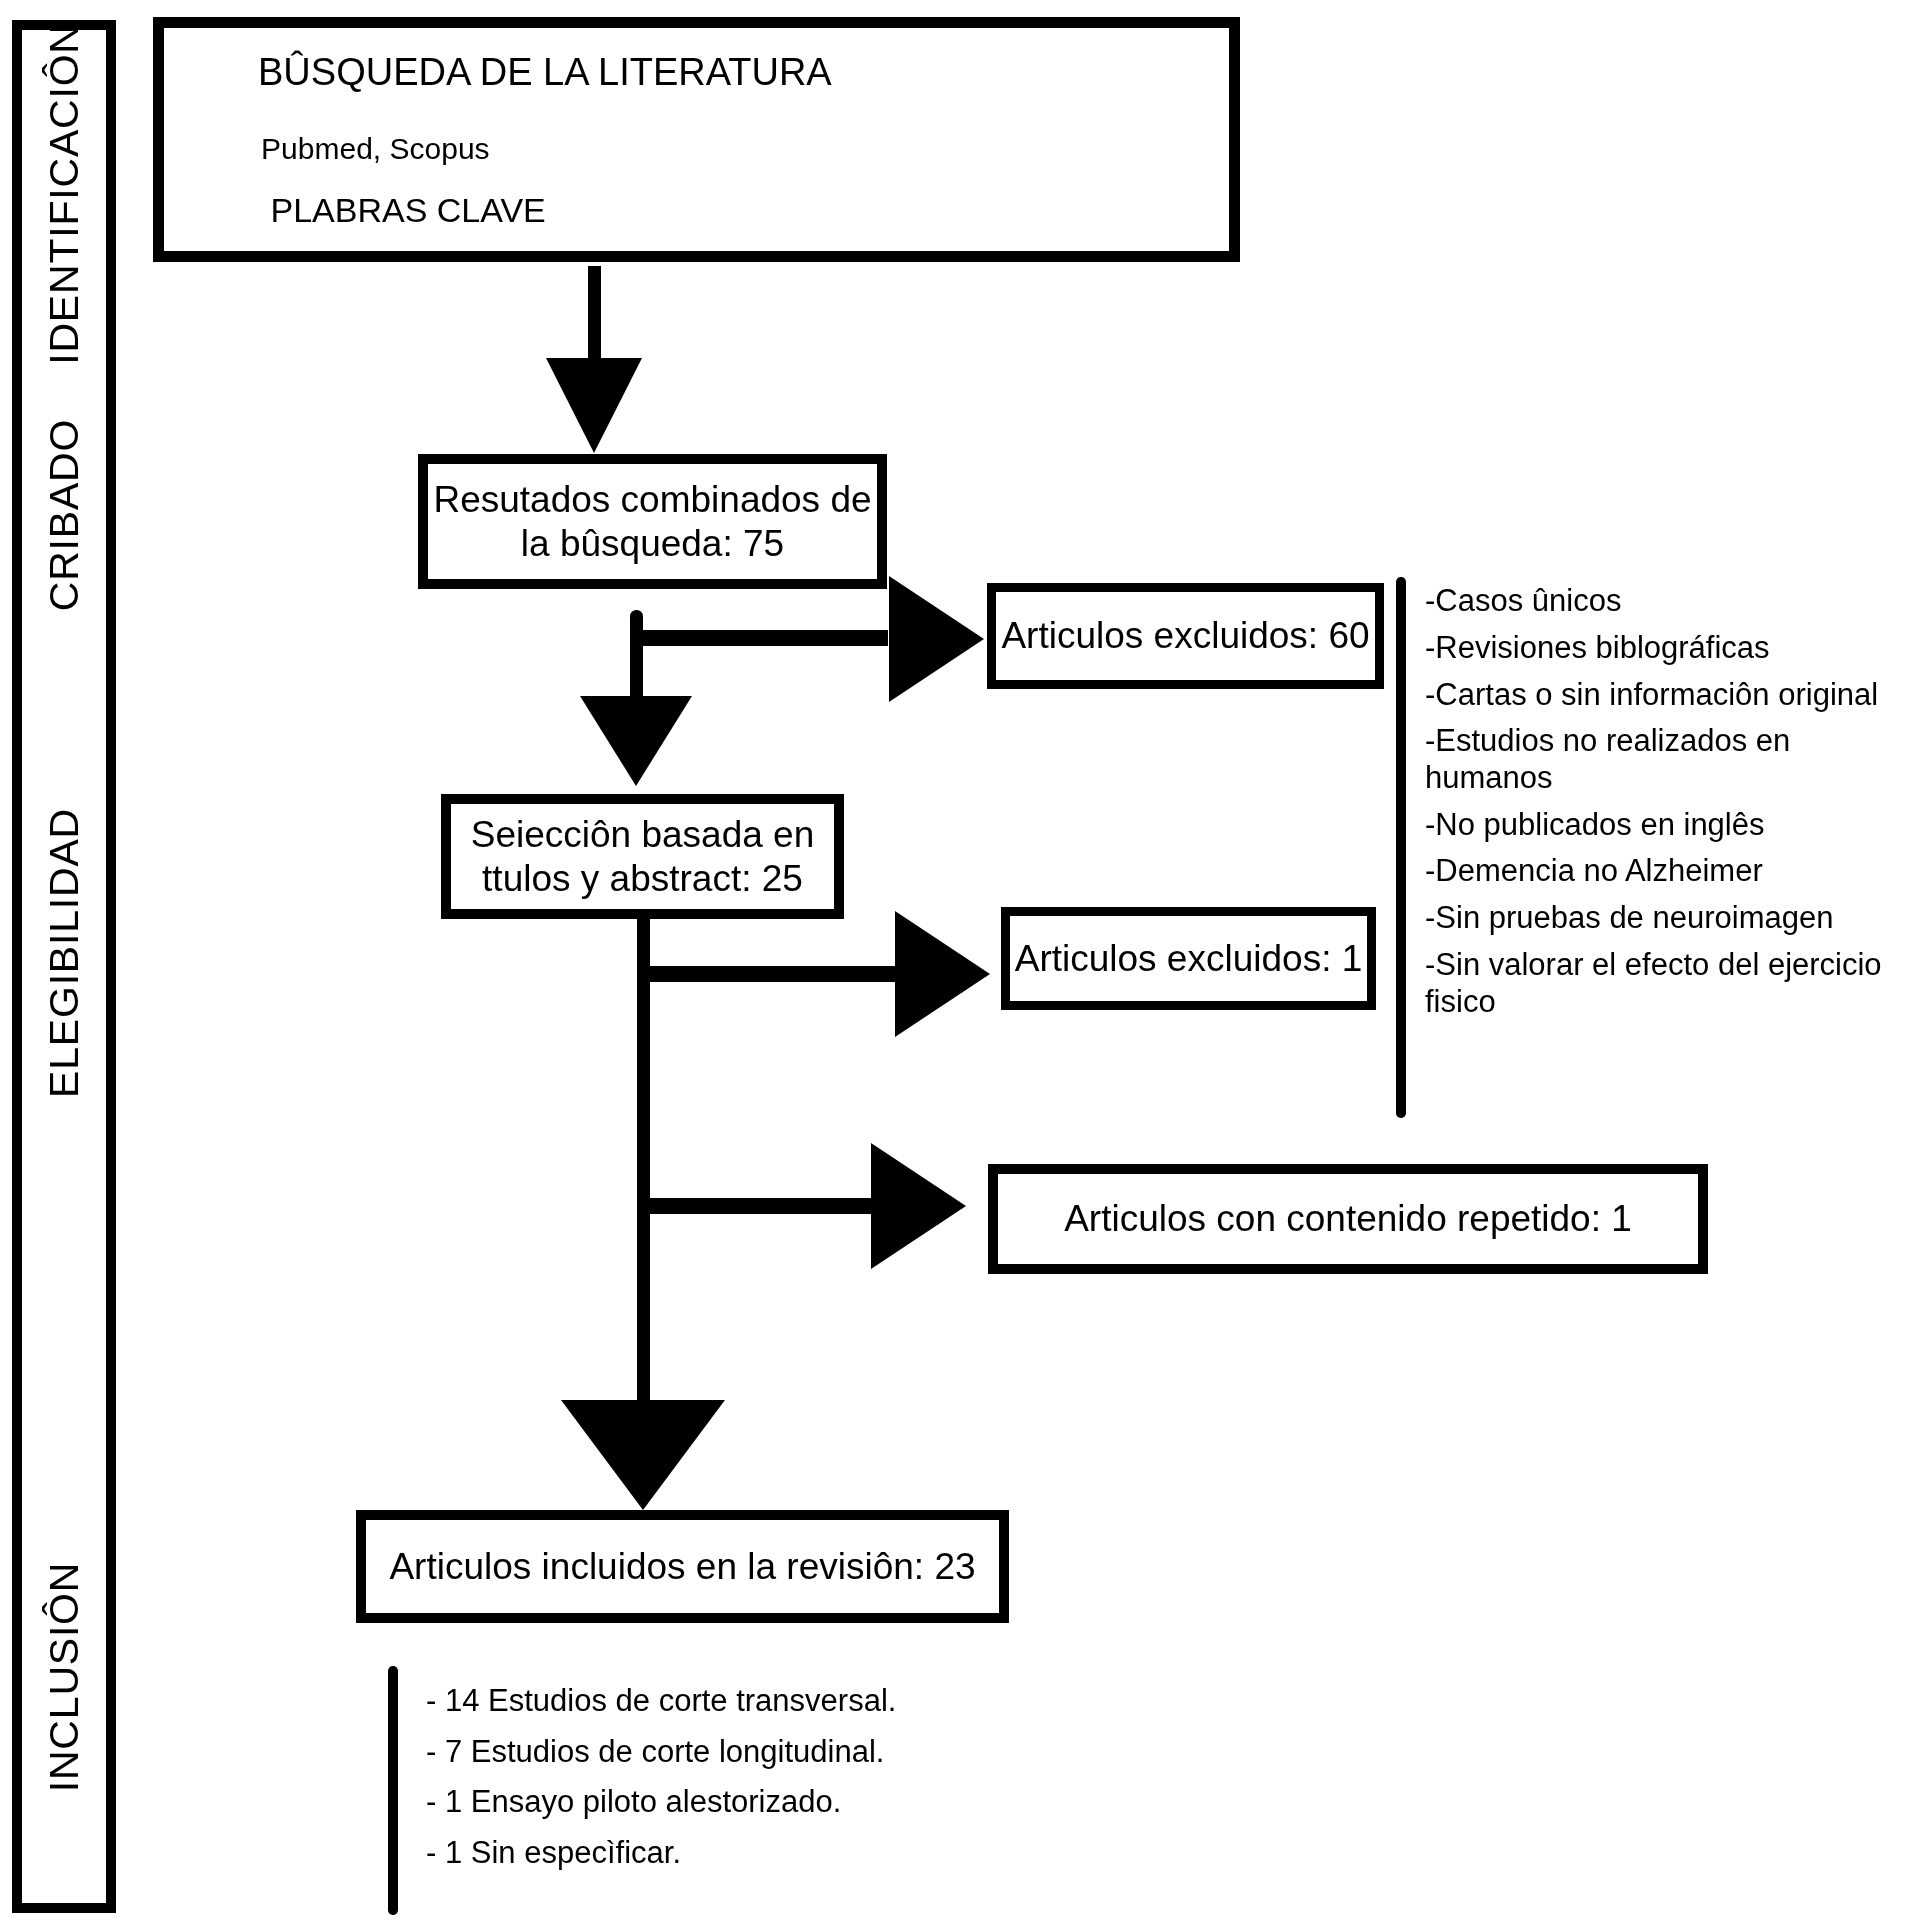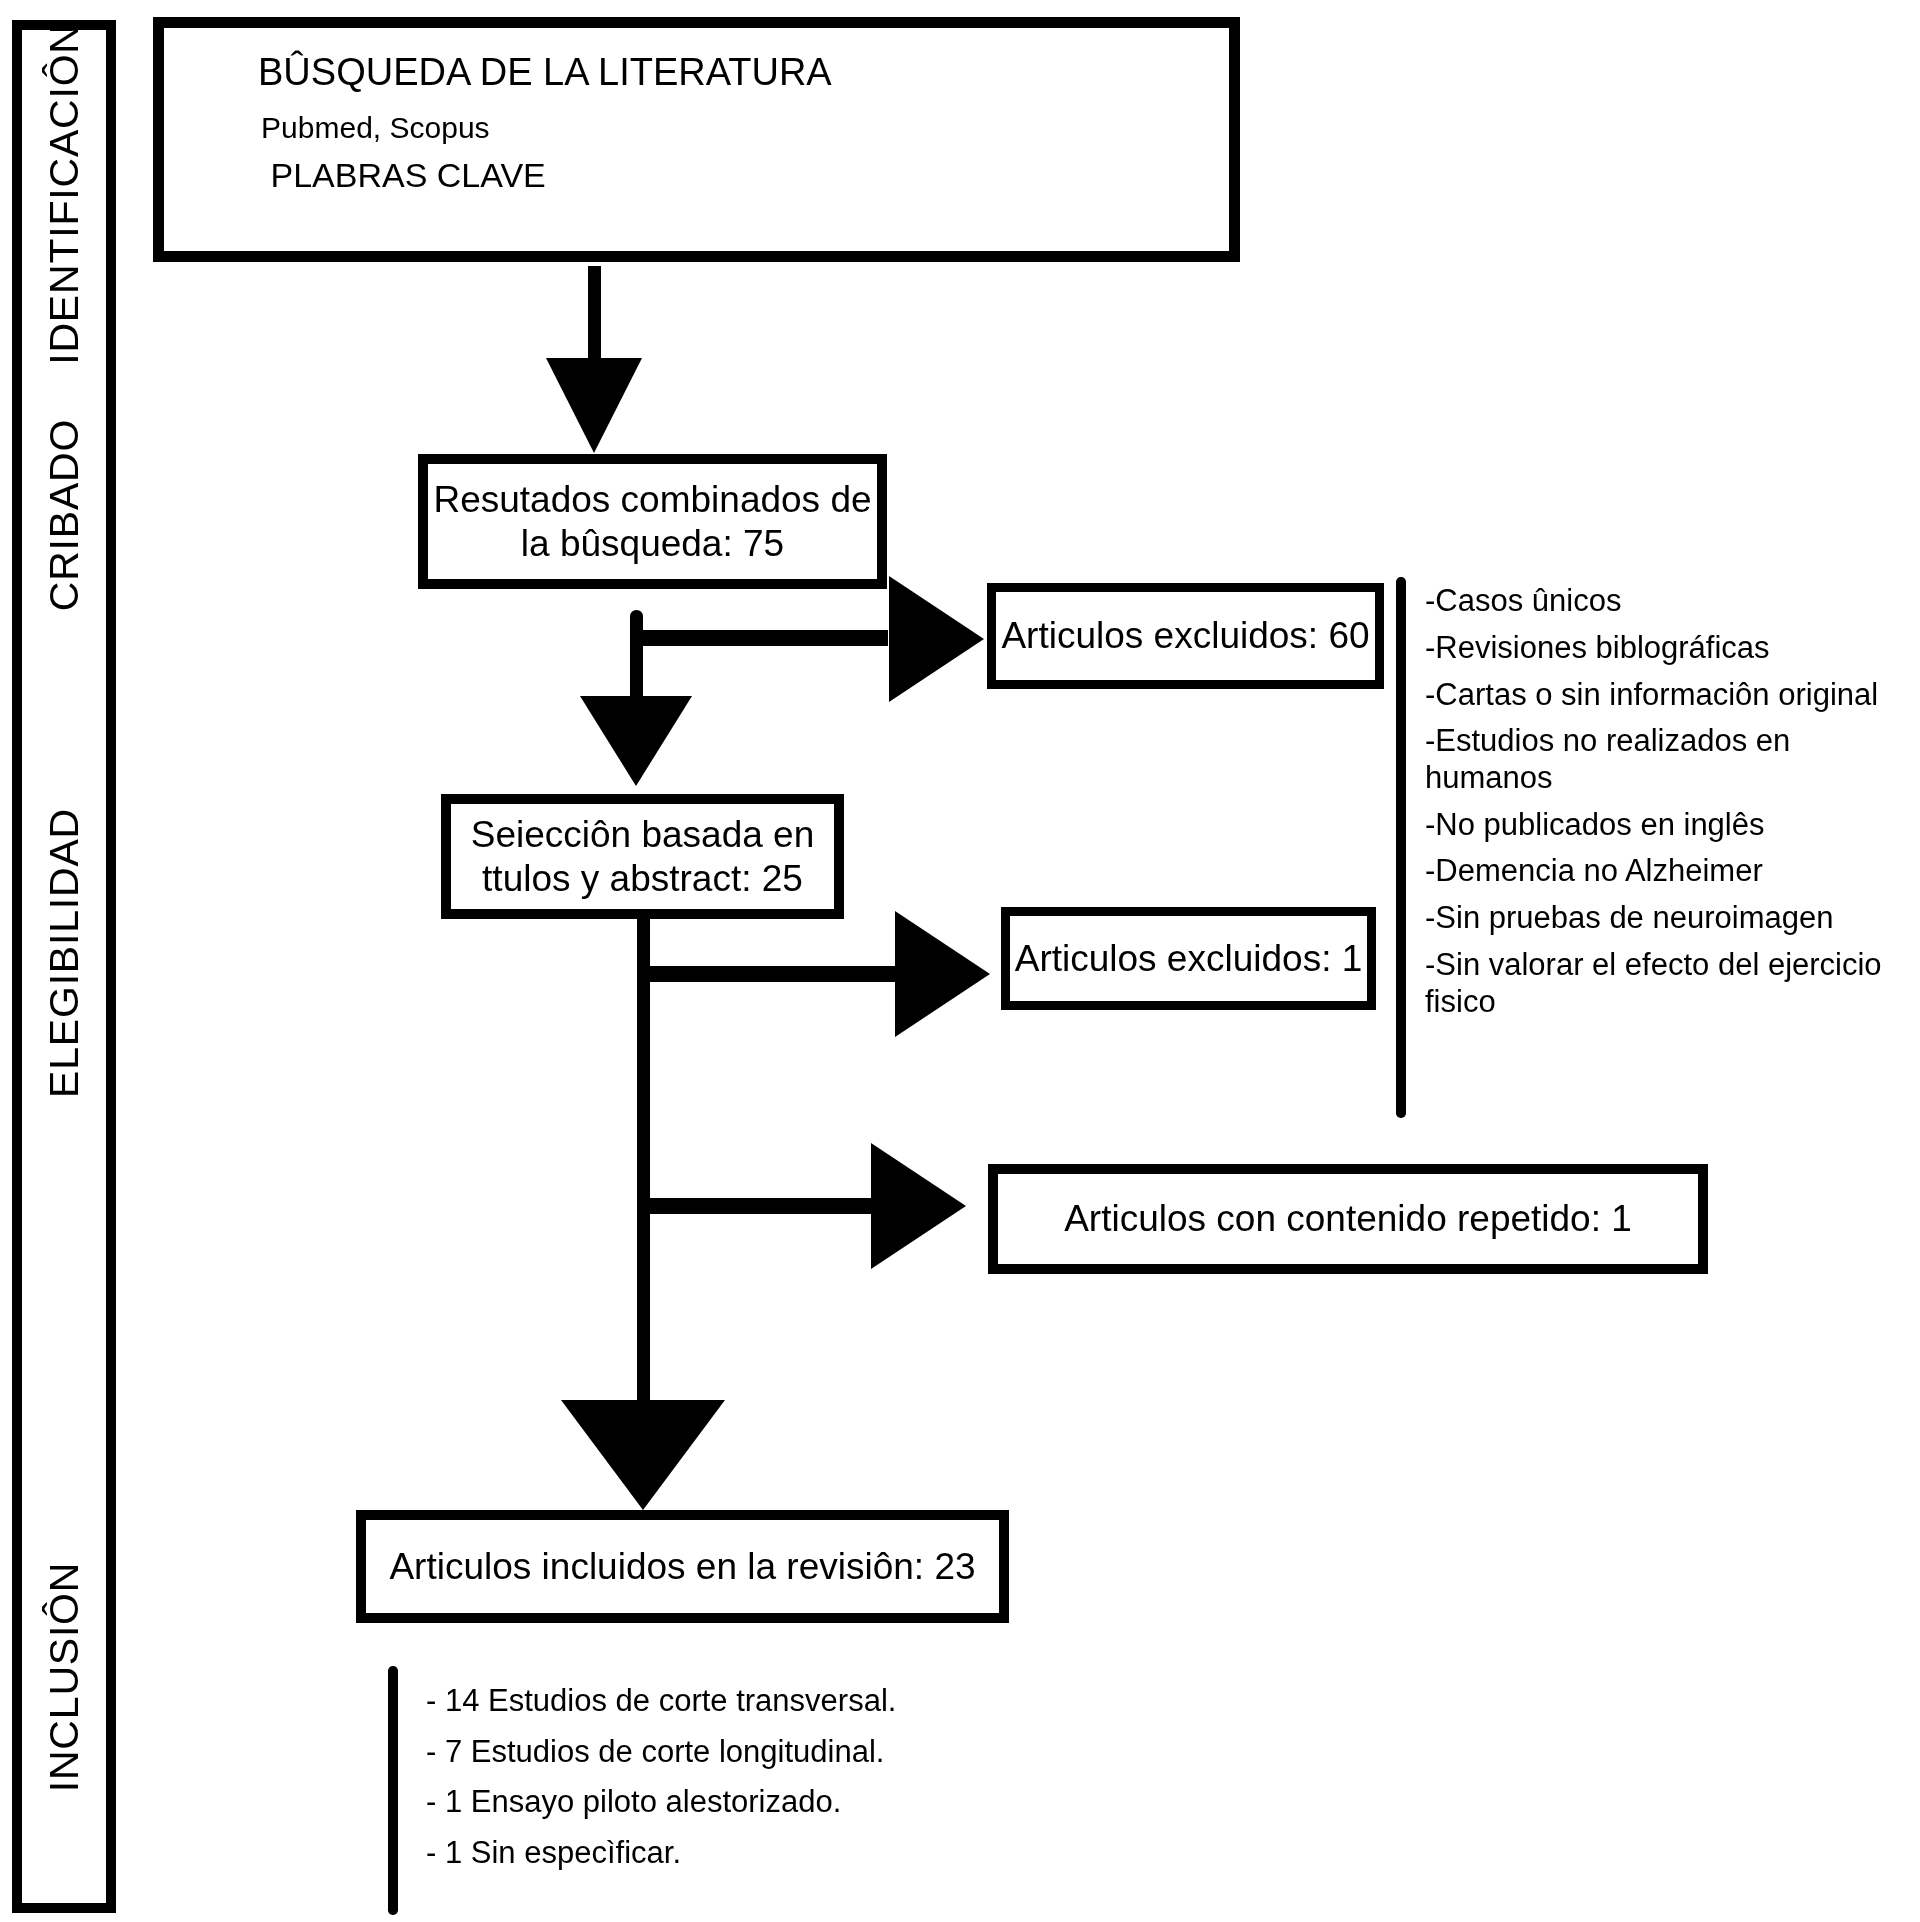--- a/index.html
+++ b/index.html
@@ -46,23 +46,24 @@
     transform: translate(-50%, -50%) rotate(-90deg);
     white-space: nowrap;
     font-size: 41px;
     letter-spacing: 0.8px;
   }
   #search-box {
     align-items: flex-start;
     justify-content: flex-start;
     text-align: left;
     padding: 22px 15.6px 15.6px 94px;
+    gap: 21px;
   }
   #search-title { font-size: 38px; margin-bottom: 15.6px; }
-  #search-dbs { font-size: 30px; margin-left: 3.1px; margin-bottom: 9px; }
+  #search-dbs { font-size: 30px; margin-left: 3.1px; margin-bottom: 2px; }
   #search-kw-heading { font-size: 34px; margin-left: 12.5px; margin-bottom: 19px; }
   #search-kw { font-size: 30px; margin-left: -30px; }
   .boxtext { font-size: 37px; }
   .reasons {
     position: absolute;
     left: 1425px;
     top: 583px;
     width: 501px;
     font-size: 31px;
     line-height: 1.18;

